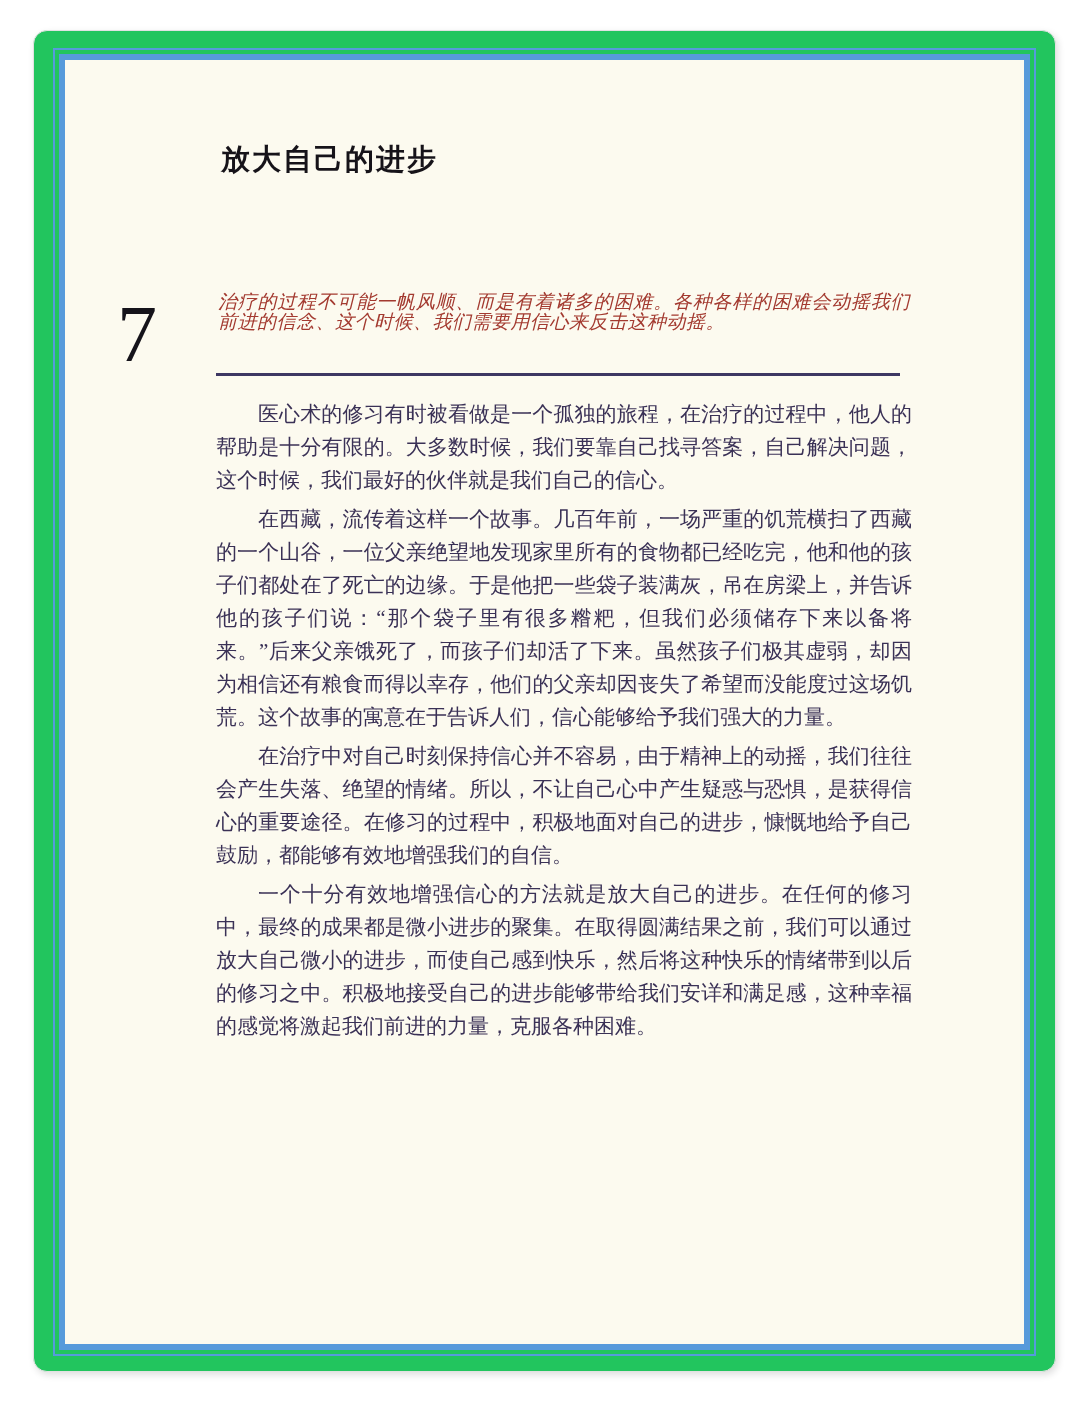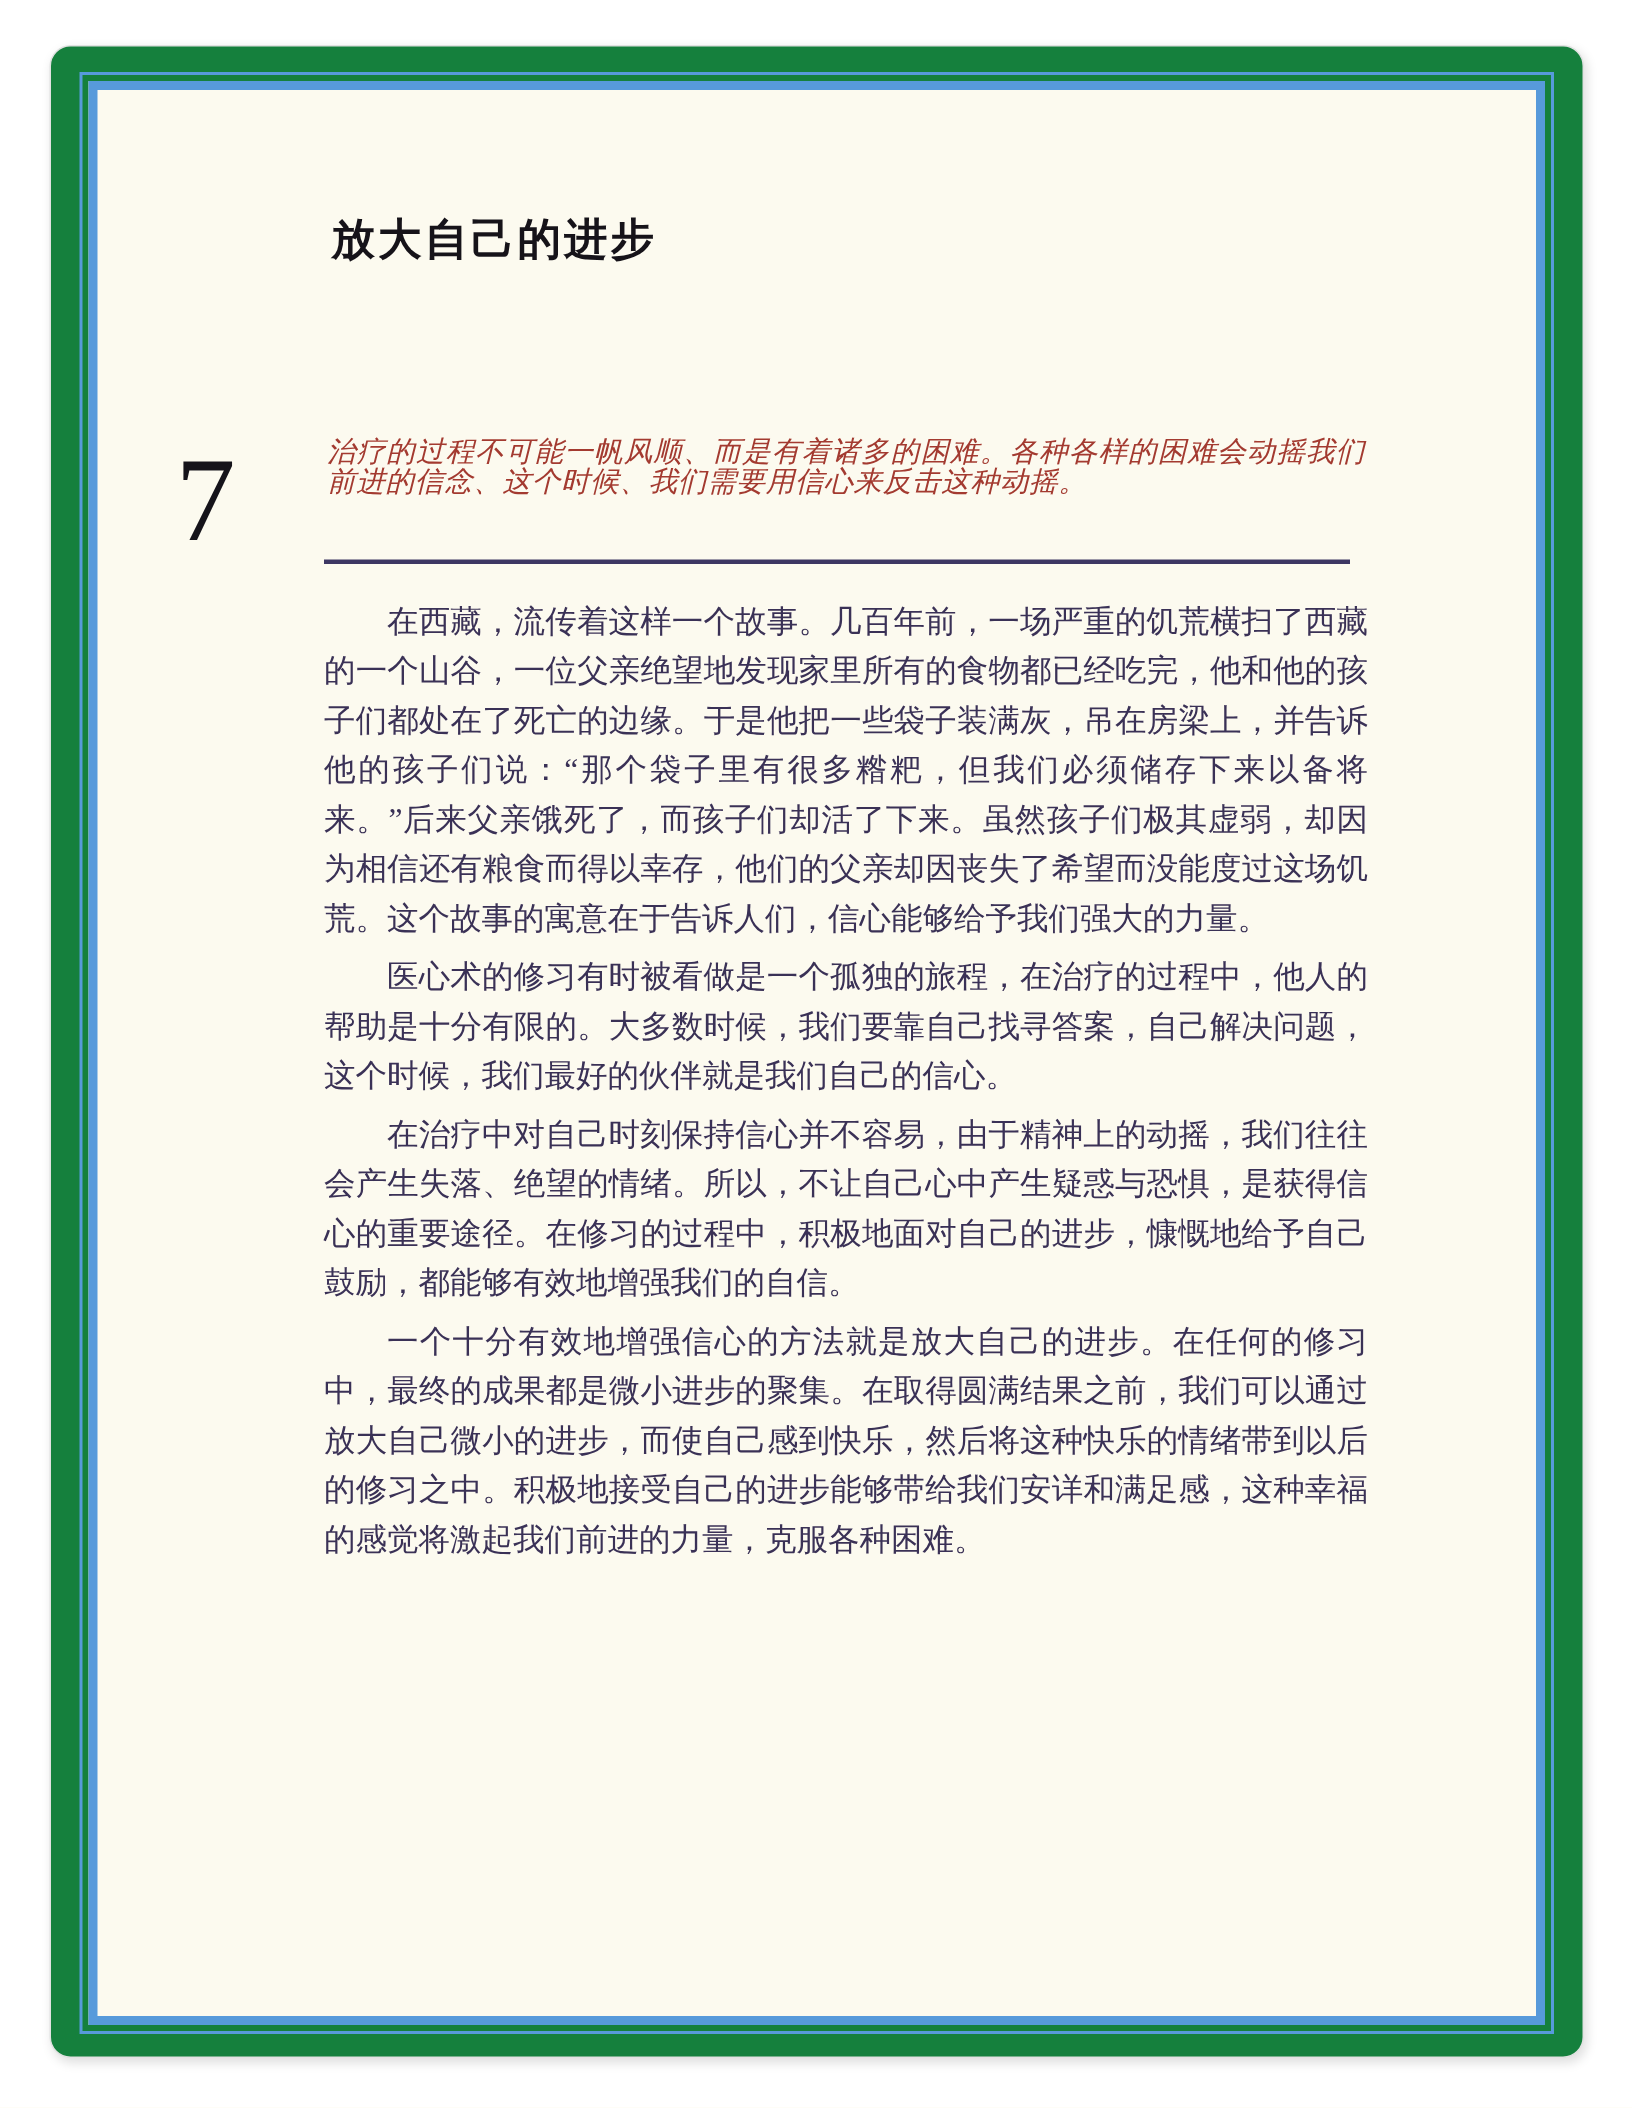--- a/index.html
+++ b/index.html
@@ -15,21 +15,21 @@
   body{
     width:1088px;height:1405px;
     background:#ffffff;
     position:relative;
     font-family:"DejaVu Sans","Liberation Sans",sans-serif;
     overflow:hidden;
   }
   .page-card{
     position:absolute;left:33px;top:30px;
     width:1023px;height:1342px;
-    background:#15803d;
+    background:#22c55e;
     border:1px solid #e2e2e2;
     border-radius:14px;
     box-shadow:2px 3px 7px rgba(0,0,0,0.13);
   }
   .frame-thin{
     position:absolute;left:19px;top:17px;right:19px;bottom:15px;
     border:2px solid var(--blue);
   }
   .frame-thick{
     position:absolute;left:25px;top:23px;right:25px;bottom:21px;
@@ -100,21 +100,21 @@
       <div class="kicker">放大自己的进步</div>
 
 
       <div class="chapter-number">7</div>
 
       <div class="intro">治疗的过程不可能一帆风顺、而是有着诸多的困难。各种各样的困难会动摇我们前进的信念、这个时候、我们需要用信心来反击这种动摇。</div>
 
       <div class="rule"></div>
 
       <div class="body-text">
+        <p>医心术的修习有时被看做是一个孤独的旅程，在治疗的过程中，他人的帮助是十分有限的。大多数时候，我们要靠自己找寻答案，自己解决问题，这个时候，我们最好的伙伴就是我们自己的信心。</p>
         <p>在西藏，流传着这样一个故事。几百年前，一场严重的饥荒横扫了西藏的一个山谷，一位父亲绝望地发现家里所有的食物都已经吃完，他和他的孩子们都处在了死亡的边缘。于是他把一些袋子装满灰，吊在房梁上，并告诉他的孩子们说：“那个袋子里有很多糌粑，但我们必须储存下来以备将来。”后来父亲饿死了，而孩子们却活了下来。虽然孩子们极其虚弱，却因为相信还有粮食而得以幸存，他们的父亲却因丧失了希望而没能度过这场饥荒。这个故事的寓意在于告诉人们，信心能够给予我们强大的力量。</p>
-        <p>医心术的修习有时被看做是一个孤独的旅程，在治疗的过程中，他人的帮助是十分有限的。大多数时候，我们要靠自己找寻答案，自己解决问题，这个时候，我们最好的伙伴就是我们自己的信心。</p>
         <p>在治疗中对自己时刻保持信心并不容易，由于精神上的动摇，我们往往会产生失落、绝望的情绪。所以，不让自己心中产生疑惑与恐惧，是获得信心的重要途径。在修习的过程中，积极地面对自己的进步，慷慨地给予自己鼓励，都能够有效地增强我们的自信。</p>
         <p>一个十分有效地增强信心的方法就是放大自己的进步。在任何的修习中，最终的成果都是微小进步的聚集。在取得圆满结果之前，我们可以通过放大自己微小的进步，而使自己感到快乐，然后将这种快乐的情绪带到以后的修习之中。积极地接受自己的进步能够带给我们安详和满足感，这种幸福的感觉将激起我们前进的力量，克服各种困难。</p>
       </div>
 
     </div>
   </div>
 </div>
 
 </body></html>

